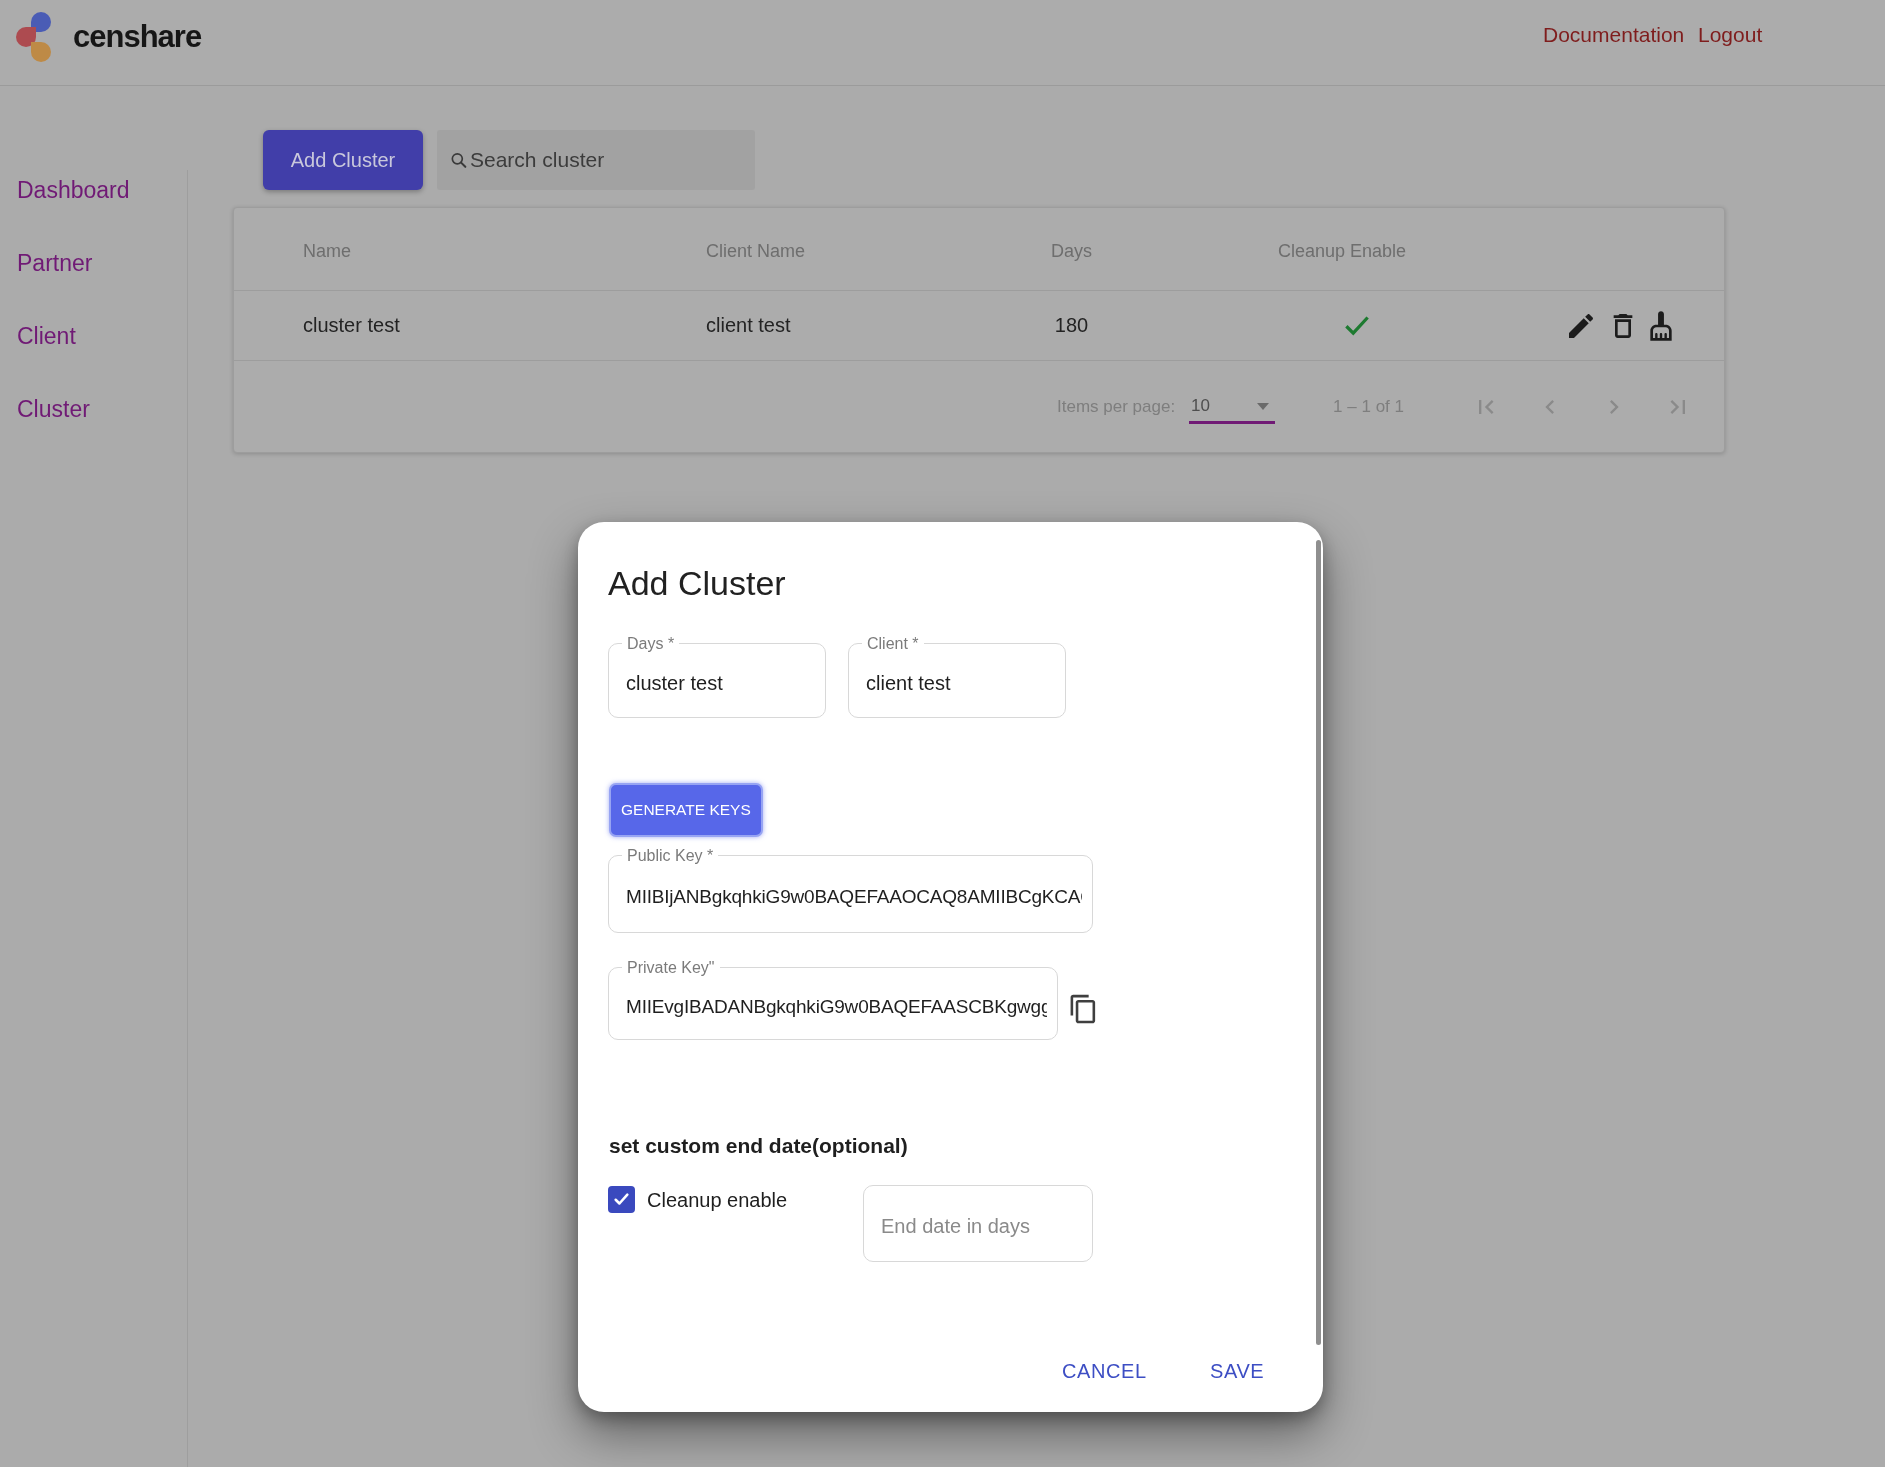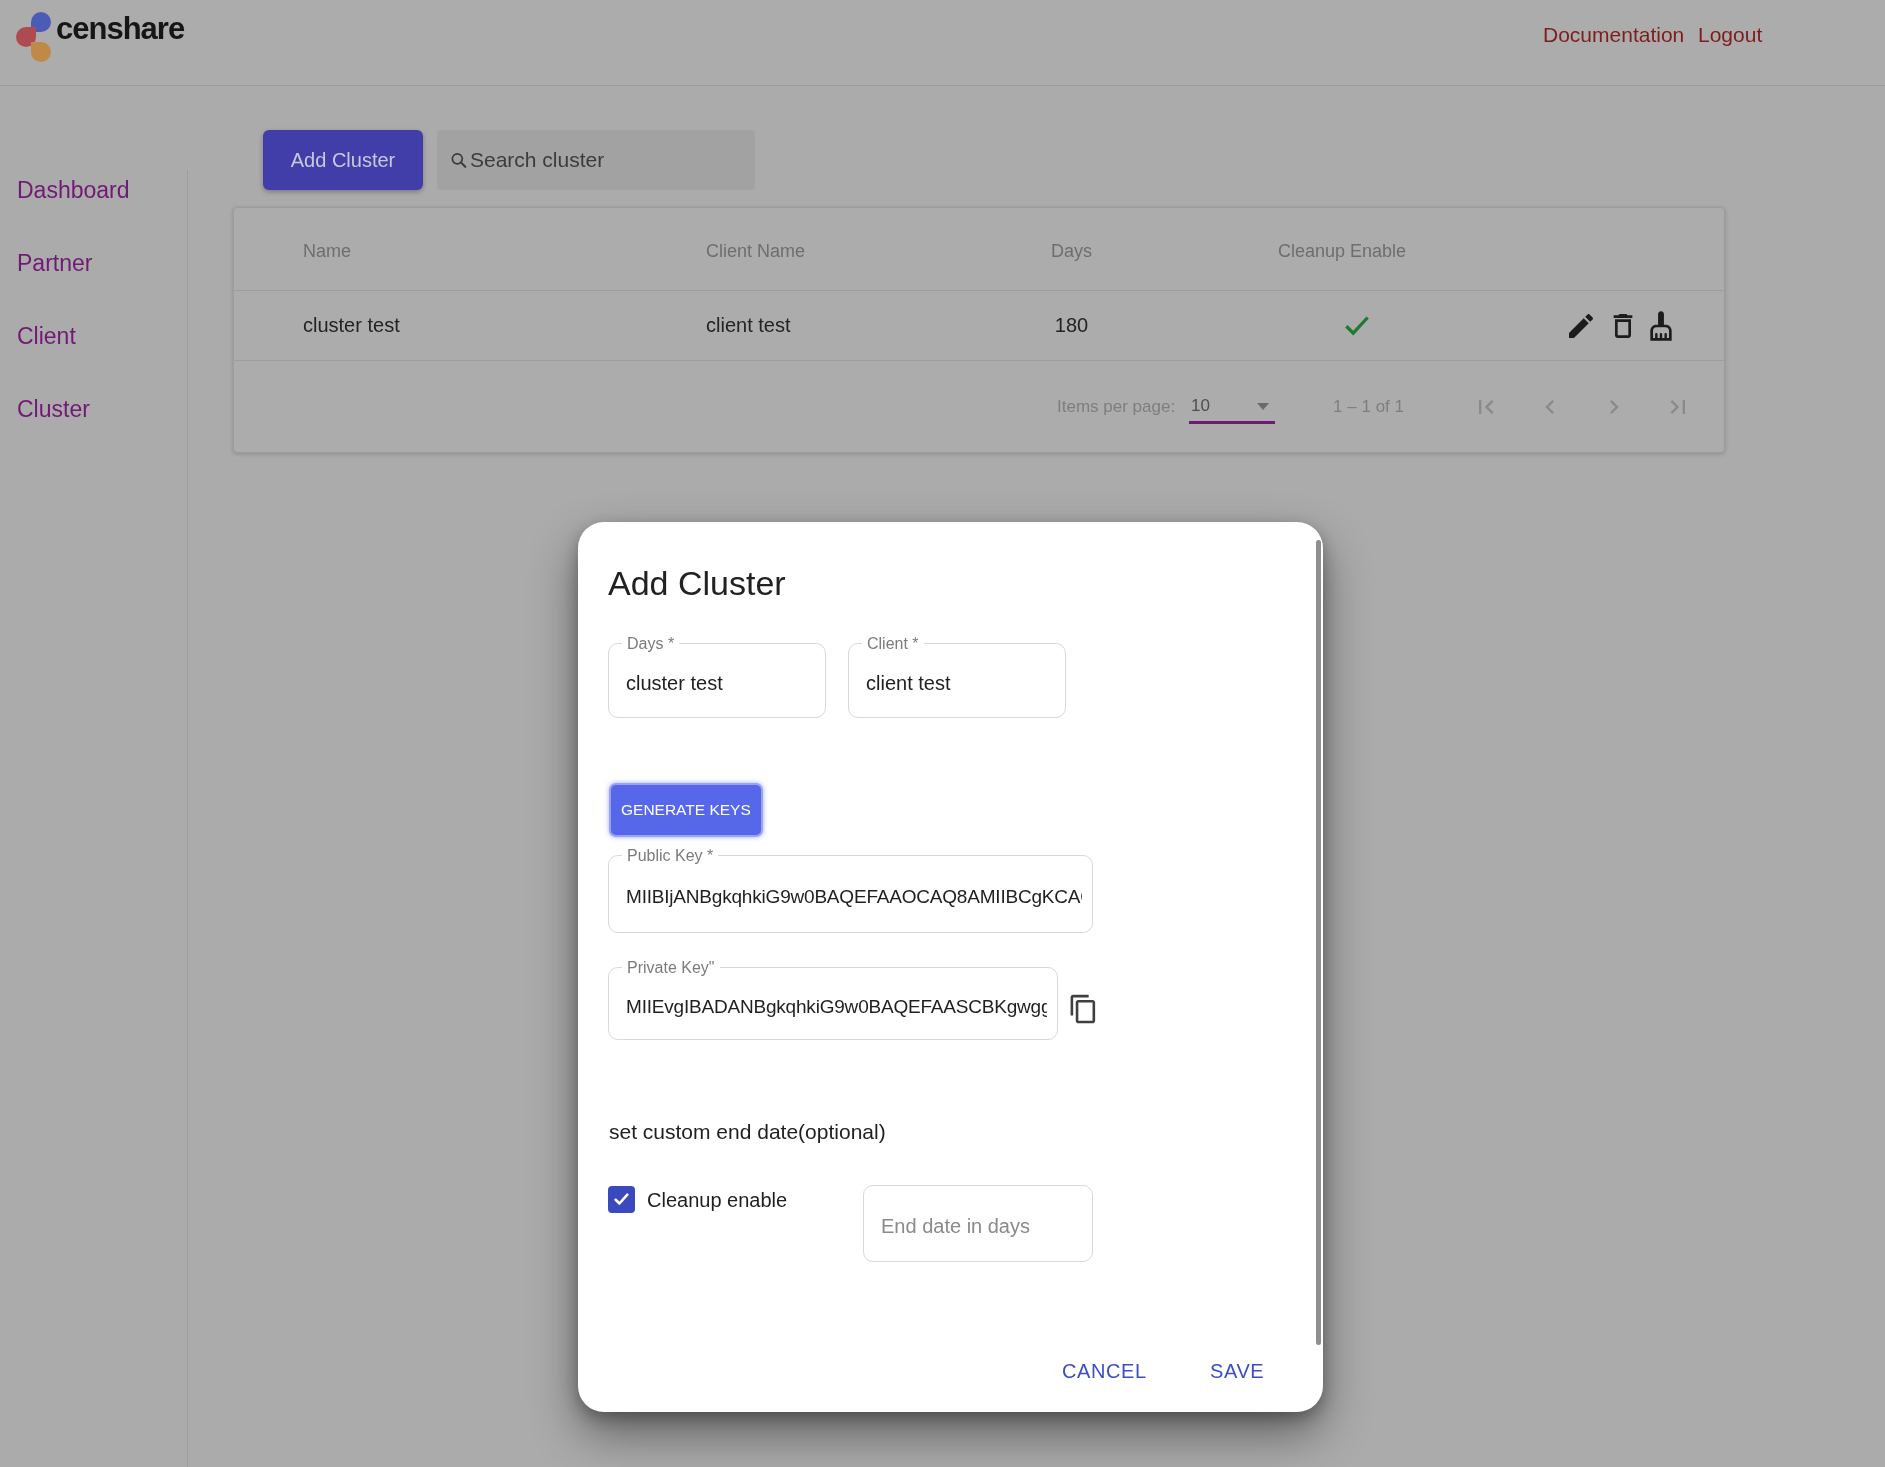--- a/index.html
+++ b/index.html
@@ -3,21 +3,21 @@
 <meta charset="utf-8">
 <style>
   html,body{margin:0;padding:0;background:#ABABAB;}
   *{box-sizing:border-box;}
   .canvas{position:relative;width:1885px;height:1467px;background:#ABABAB;
           font-family:"Liberation Sans", sans-serif;overflow:hidden;}
 
   
   .topbar{position:absolute;top:0;left:0;right:0;height:86px;background:#ACACAC;
           border-bottom:1px solid #9B9B9B;}
-  .brand{position:absolute;left:16px;top:11px;display:flex;align-items:flex-start;}
+  .brand{position:absolute;left:16px;top:11px;display:flex;align-items:center;gap:17px;}
   .brand-mark{position:relative;width:37px;height:52px;margin-right:3px;}
   .petal{position:absolute;width:20px;height:20px;}
   .petal-blue{left:15px;top:1px;background:#4A5CB5;border-radius:50% 50% 50% 0;}
   .petal-red{left:0px;top:16px;background:#AD4B50;border-radius:50% 0 50% 50%;}
   .petal-orange{left:15px;top:31px;background:#BE8A46;border-radius:0 50% 50% 50%;}
   .brand-text{font-size:31px;font-weight:700;color:#161616;letter-spacing:-1px;}
   .top-link{position:absolute;top:23px;font-size:21px;color:#7f1d1d;cursor:pointer;}
   .link-doc{left:1543px;}
   .link-logout{left:1698px;}
 
@@ -84,21 +84,21 @@
            border:none;outline:none;font-size:20px;color:#1F1F1F;background:transparent;
            font-family:inherit;}
   .f-input::placeholder{color:#8A8A8A;opacity:1;}
   .key-input{font-size:19px;letter-spacing:-0.2px;}
   .gen-btn{position:absolute;left:31px;top:261px;height:54px;min-width:142px;background:#5767E9;
            border:2px solid #97A4F3;border-radius:7px;color:#FFFFFF;font-size:15.5px;
            font-family:inherit;display:flex;align-items:center;justify-content:center;
            padding:0 10px;cursor:pointer;box-shadow:0 0 5px rgba(87,103,233,0.55);}
   .copy-btn{position:absolute;left:487px;top:468px;width:36px;height:40px;border:none;
             background:transparent;padding:0;cursor:pointer;}
-  .section-heading{position:absolute;left:31px;top:598px;font-size:21px;font-weight:400;color:#1F1F1F;}
+  .section-heading{position:absolute;left:31px;top:612px;font-size:21px;font-weight:700;color:#1F1F1F;}
   .checkbox{position:absolute;left:30px;top:664px;width:27px;height:27px;background:#3A49BE;
             border-radius:4px;display:flex;align-items:center;justify-content:center;cursor:pointer;}
   .checkbox-label{position:absolute;left:69px;top:667px;font-size:20px;color:#1F1F1F;}
   .text-btn{position:absolute;top:838px;border:none;background:transparent;color:#3D4EC4;
             font-size:20px;letter-spacing:0.6px;font-family:inherit;cursor:pointer;padding:0;}
   .cancel-btn{left:484px;}
   .save-btn{left:632px;}
   .dialog-scrollbar{position:absolute;right:2px;top:18px;width:5px;height:805px;background:#8F8F8F;
                     border-radius:3px;cursor:grab;}
 </style>

